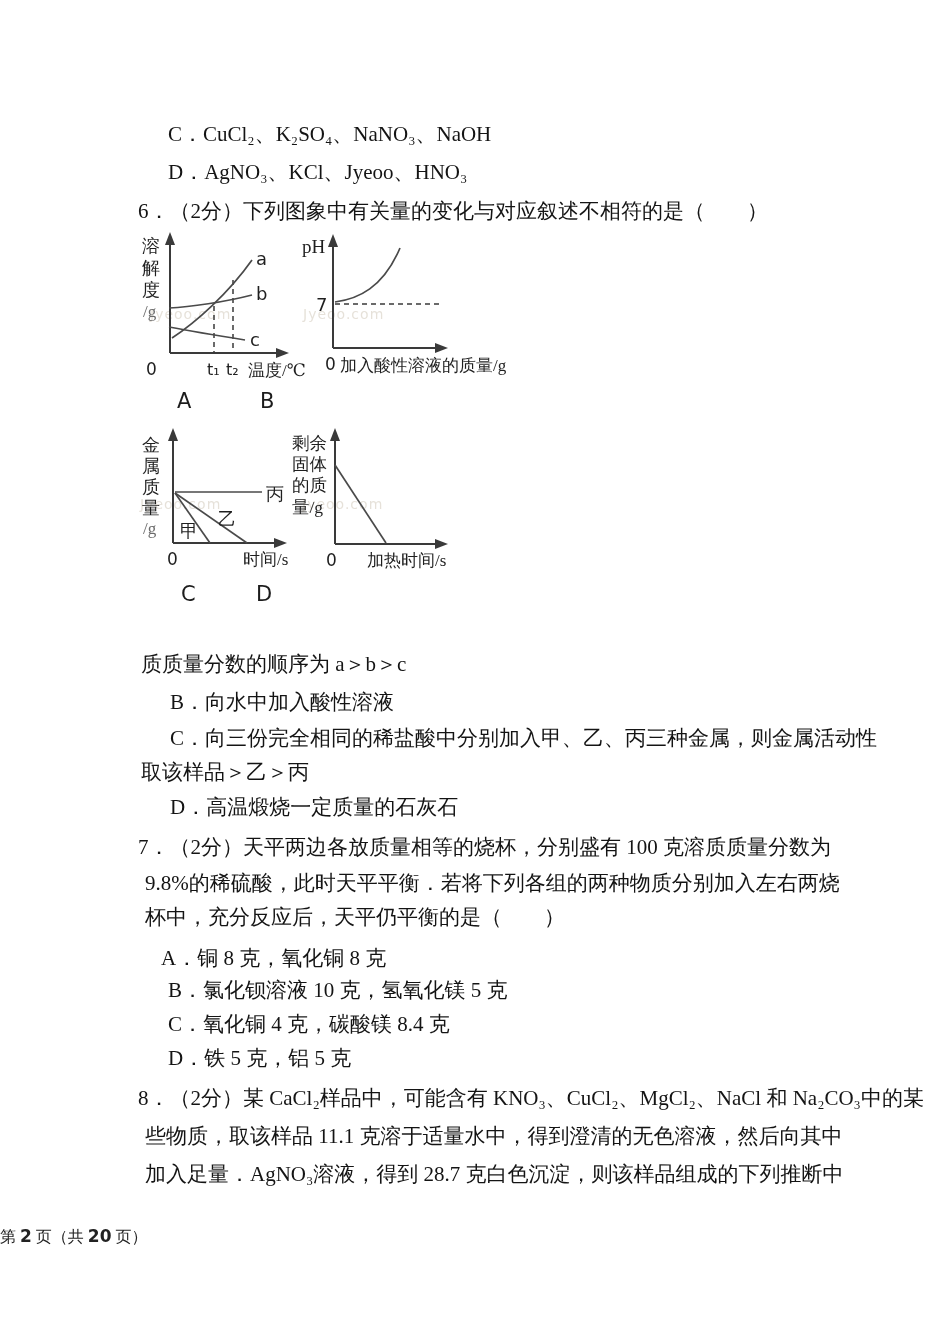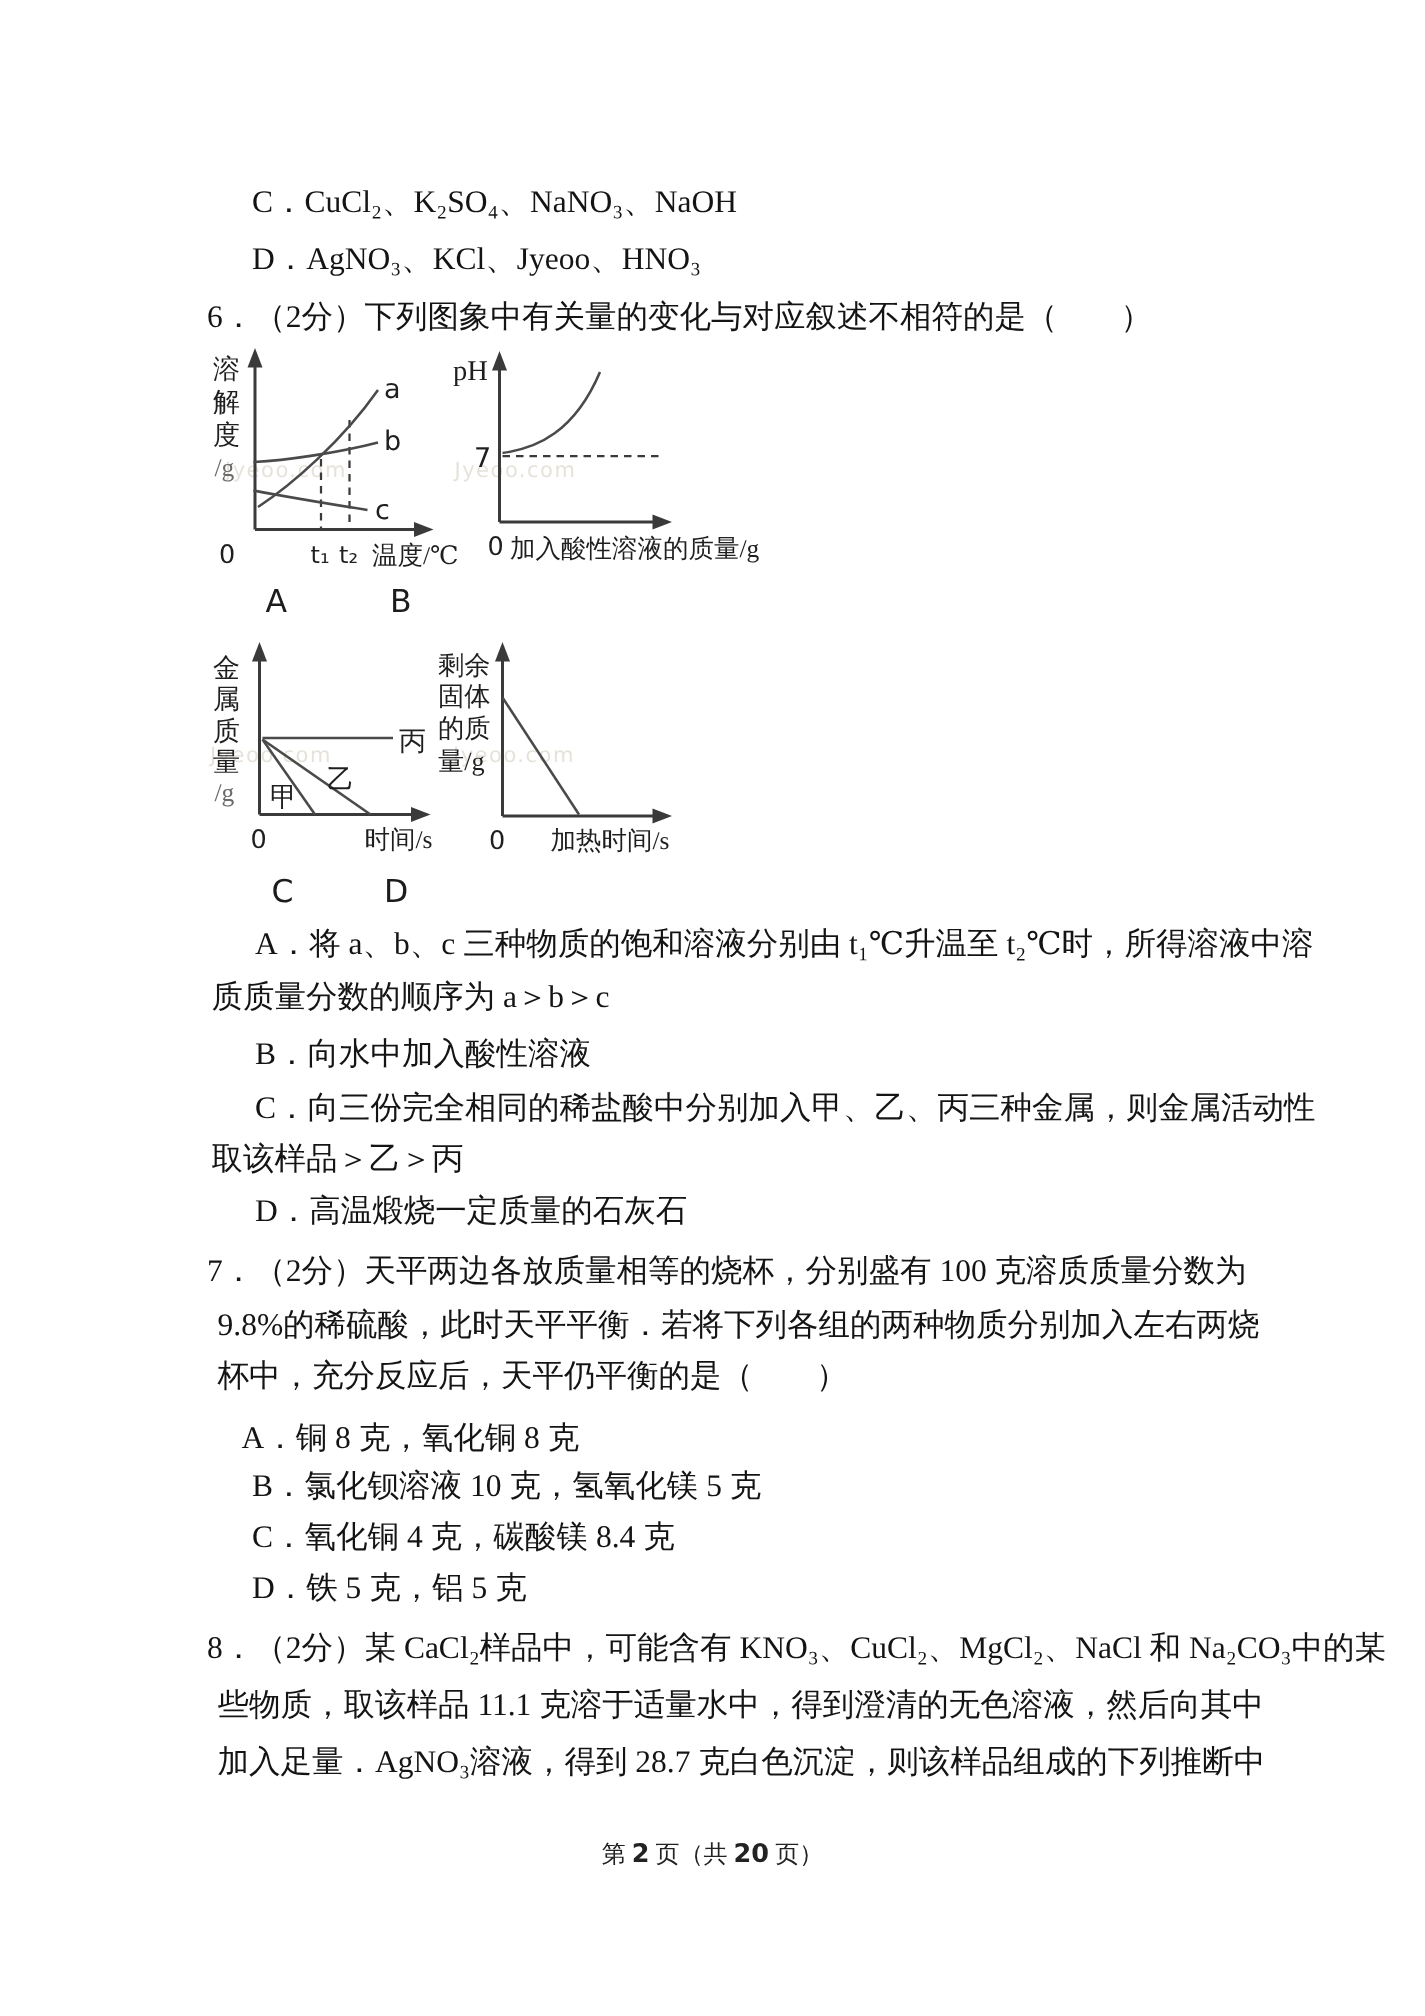--- a/index.html
+++ b/index.html
@@ -12,21 +12,21 @@
   .letter{position:absolute;font-size:21px;font-family:"DejaVu Sans","Liberation Sans",sans-serif;color:#1c1c1c;}
   .wm{position:absolute;font-size:14px;color:#d9d2c6;opacity:.65;font-family:"DejaVu Sans",sans-serif;letter-spacing:1px;}
   .figure svg{position:absolute;overflow:visible;}
   .figure svg text{fill:#1f1f1f;font-family:"Liberation Serif","DejaVu Serif",serif;}
   .figure svg text.unit{fill:#6b6b6b;}
   .figure svg text.latin{font-family:"DejaVu Sans","Liberation Sans",sans-serif;}
   .axis{stroke:#3a3a3a;stroke-width:2;fill:none;}
   .curve{stroke:#4a4a4a;stroke-width:1.7;fill:none;}
   .dash{stroke:#3a3a3a;stroke-width:1.5;fill:none;stroke-dasharray:5 4;}
   .ah{fill:#3a3a3a;stroke:none;}
-  .footer{position:absolute;left:0;right:0;top:1226px;text-align:center;font-size:16px;color:#222;}
+  .footer{position:absolute;left:0;right:0;top:1226px;text-align:left;font-size:16px;color:#222;}
   .footer .num{font-family:"DejaVu Sans","Liberation Sans",sans-serif;font-weight:bold;font-size:17px;margin:0 4px;}
 </style>
 </head>
 <body>
 
 <div class="page">
 
   <div class="line" style="left:168px;top:122px">C．CuCl₂、K₂SO₄、NaNO₃、NaOH</div>
   <div class="line" style="left:168px;top:160px">D．AgNO₃、KCl、Jyeoo、HNO₃</div>
 
@@ -108,21 +108,20 @@
       <text x="36" y="141" font-size="17" class="latin">0</text>
       <text x="77" y="141" font-size="17">加热时间/s</text>
     </svg>
 
     <div class="letter" style="left:177px;top:389px">A</div>
     <div class="letter" style="left:260px;top:389px">B</div>
     <div class="letter" style="left:181px;top:582px">C</div>
     <div class="letter" style="left:256px;top:582px">D</div>
   </div>
 
-  <div class="line" style="left:170px;top:617px">A．将 a、b、c 三种物质的饱和溶液分别由 t₁℃升温至 t₂℃时，所得溶液中溶</div>
   <div class="line" style="left:141px;top:652px">质质量分数的顺序为 a＞b＞c</div>
   <div class="line" style="left:170px;top:690px">B．向水中加入酸性溶液</div>
   <div class="line" style="left:170px;top:726px">C．向三份完全相同的稀盐酸中分别加入甲、乙、丙三种金属，则金属活动性</div>
   <div class="line" style="left:141px;top:760px">取该样品＞乙＞丙</div>
   <div class="line" style="left:170px;top:795px">D．高温煅烧一定质量的石灰石</div>
 
   <div class="line" style="left:138px;top:835px">7．（2分）天平两边各放质量相等的烧杯，分别盛有 100 克溶质质量分数为</div>
   <div class="line" style="left:145px;top:871px">9.8%的稀硫酸，此时天平平衡．若将下列各组的两种物质分别加入左右两烧</div>
   <div class="line" style="left:145px;top:905px">杯中，充分反应后，天平仍平衡的是（　　）</div>
   <div class="line" style="left:161px;top:946px">A．铜 8 克，氧化铜 8 克</div>

